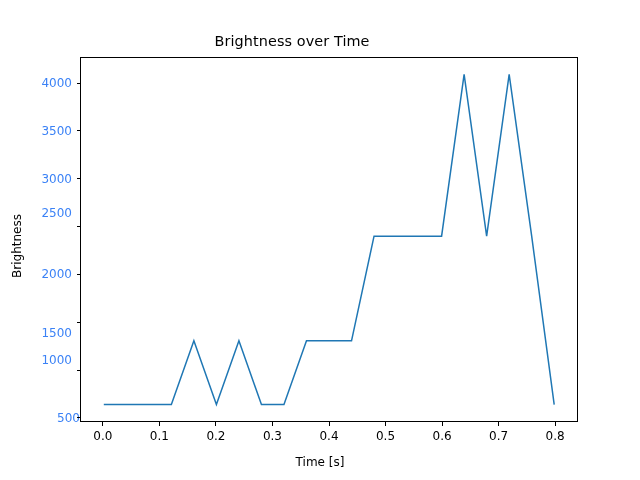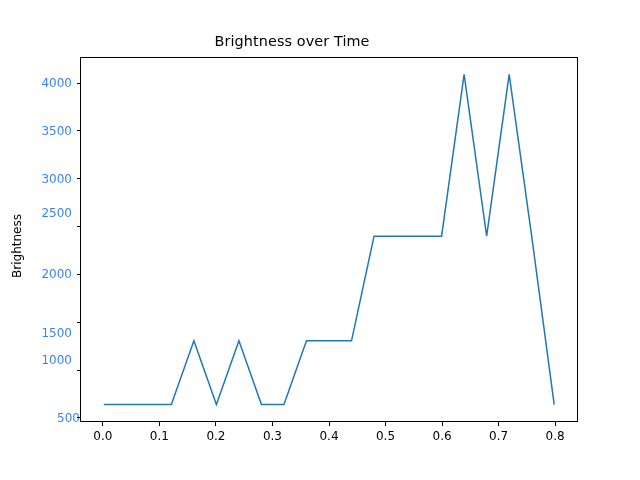--- a/index.html
+++ b/index.html
@@ -61,20 +61,21 @@
   }
 </style>
 </head>
 <body>
 
 <div id="figure">
 
   <div id="chart-title">Brightness over Time</div>
 
   <div id="ylabel">Brightness</div>
+  <div id="xlabel">Time [s]</div>
 
   <div id="ytick-labels">
       <div class="ytick-label" style="left: 0px; width: 72px; top: 417.887px; margin-left: 8px;">500</div>
       <div class="ytick-label" style="left: 0px; width: 72px; top: 360px;">1000</div>
       <div class="ytick-label" style="left: 0px; width: 72px; top: 333px;">1500</div>
       <div class="ytick-label" style="left: 0px; width: 72px; top: 274.412px;">2000</div>
       <div class="ytick-label" style="left: 0px; width: 72px; top: 213px;">2500</div>
       <div class="ytick-label" style="left: 0px; width: 72px; top: 178.762px;">3000</div>
       <div class="ytick-label" style="left: 0px; width: 72px; top: 130.937px;">3500</div>
       <div class="ytick-label" style="left: 0px; width: 72px; top: 83.1124px;">4000</div>

